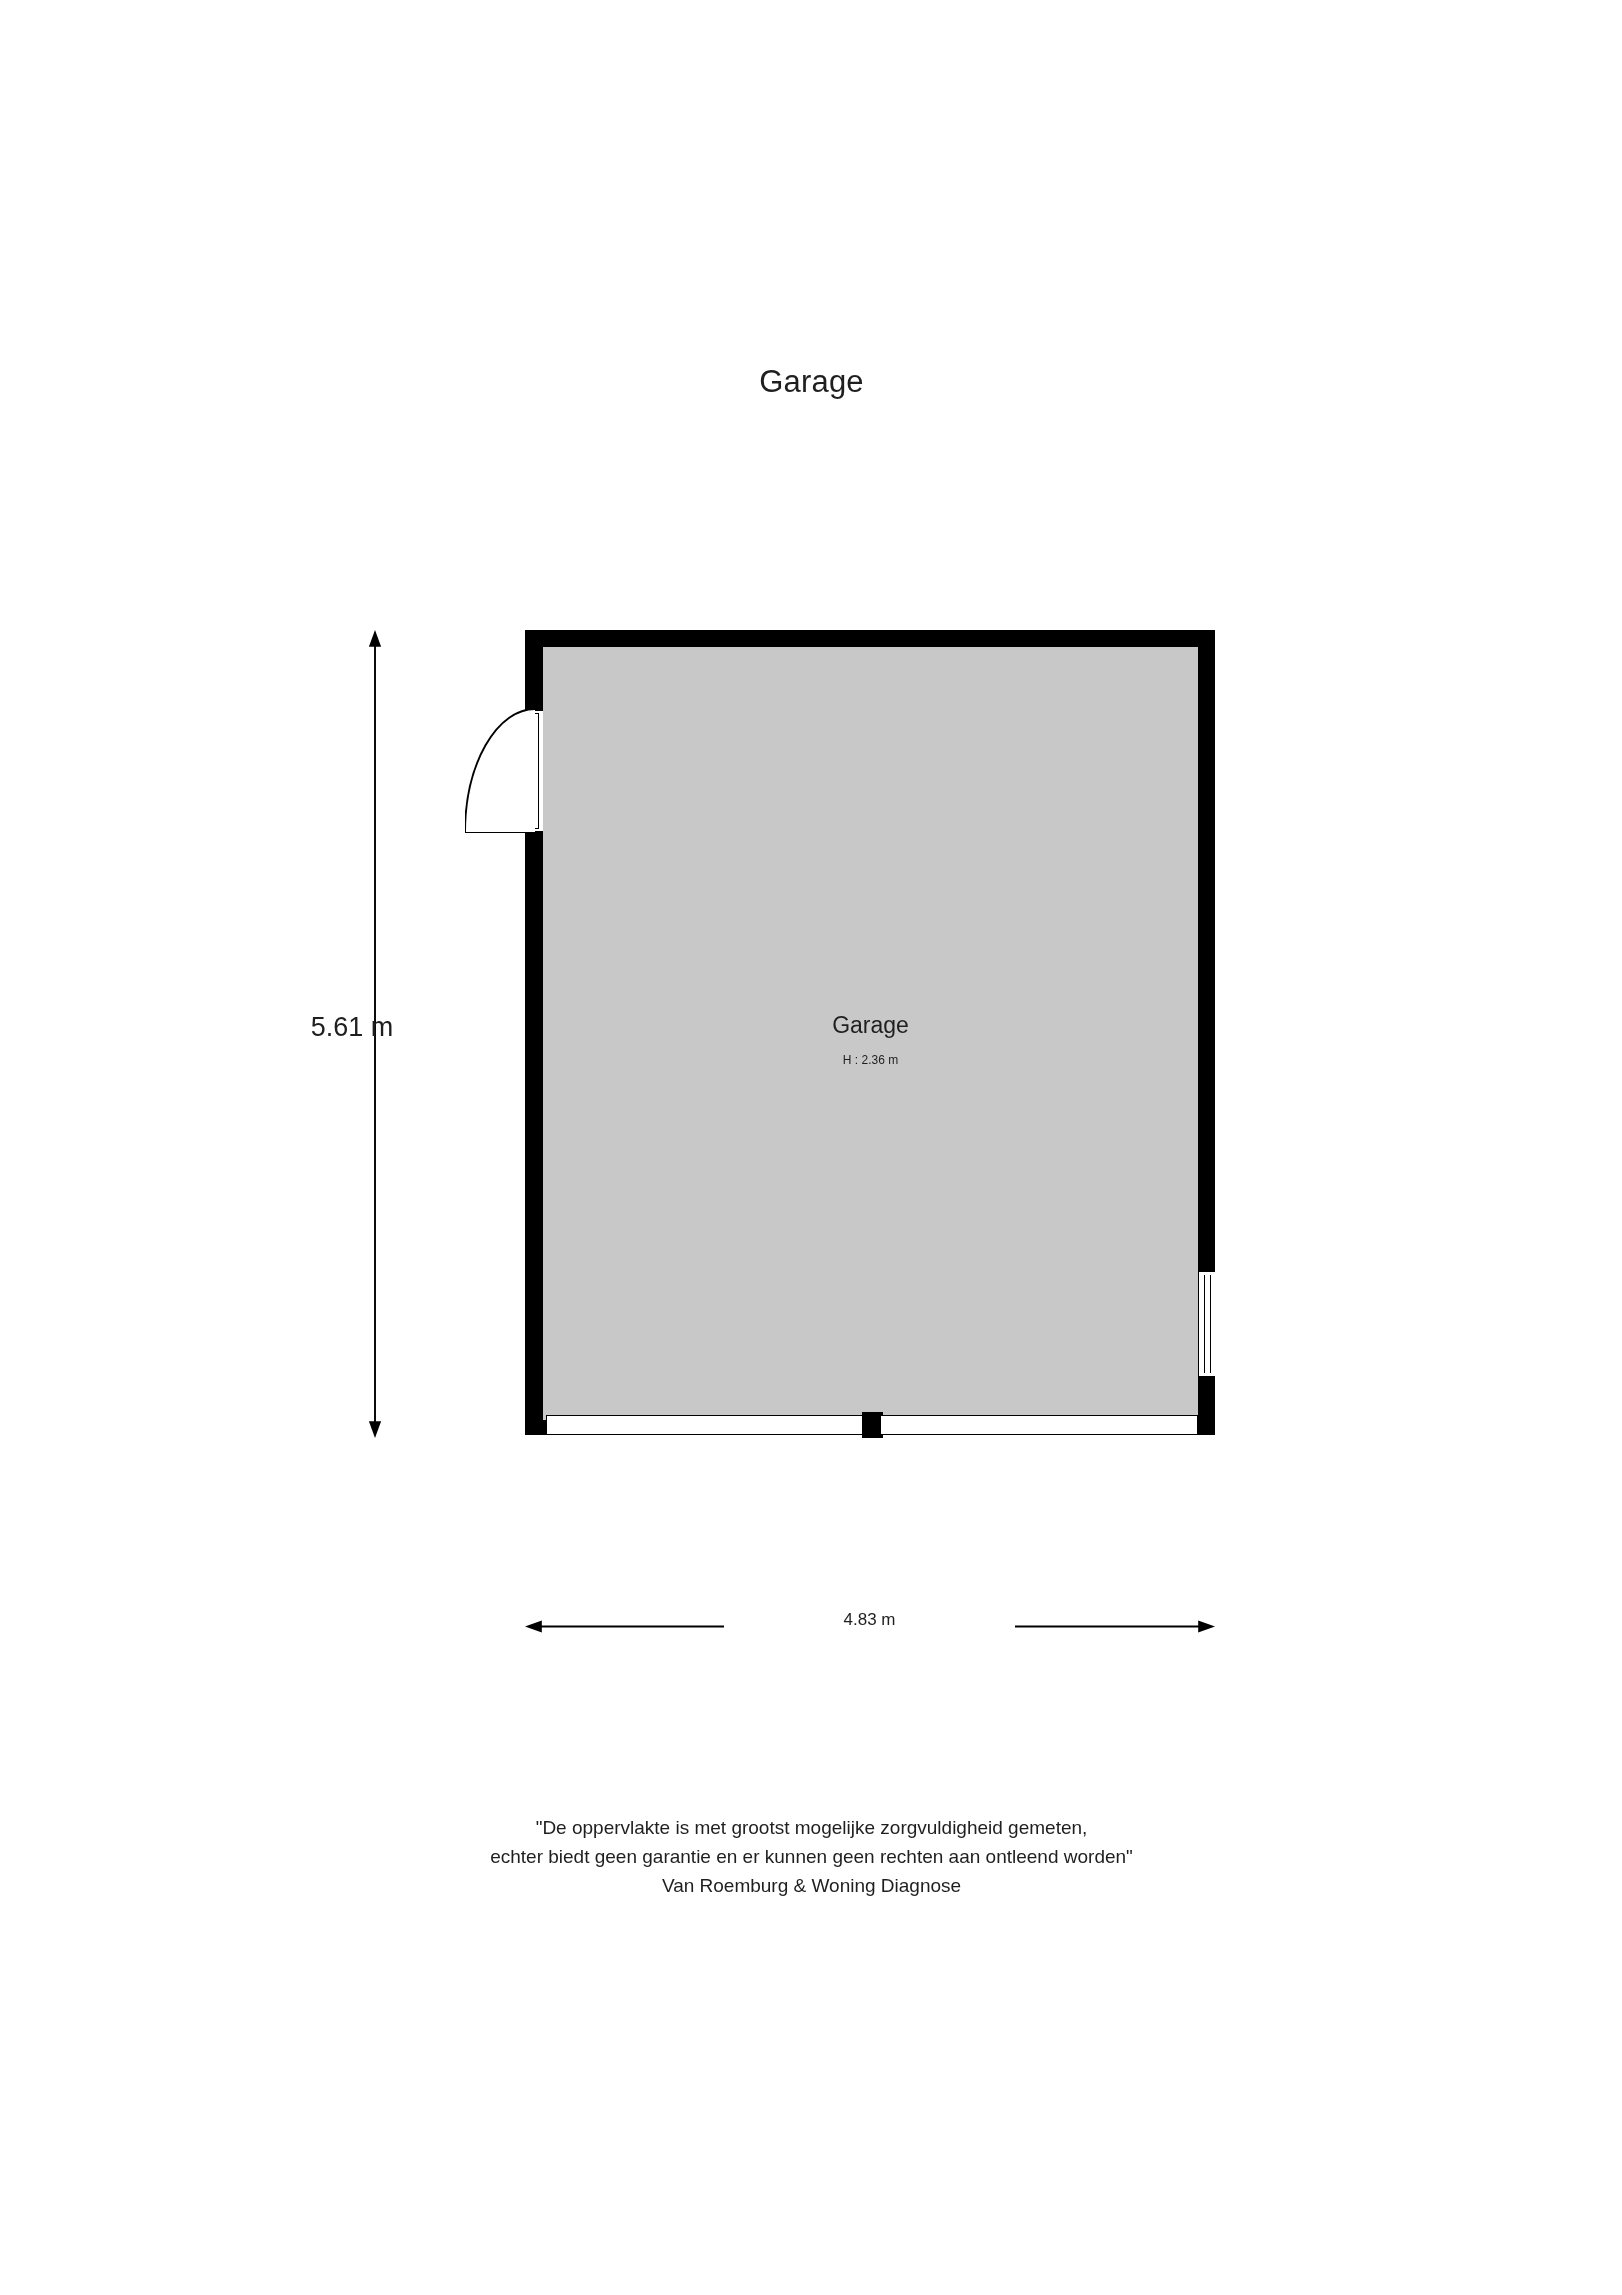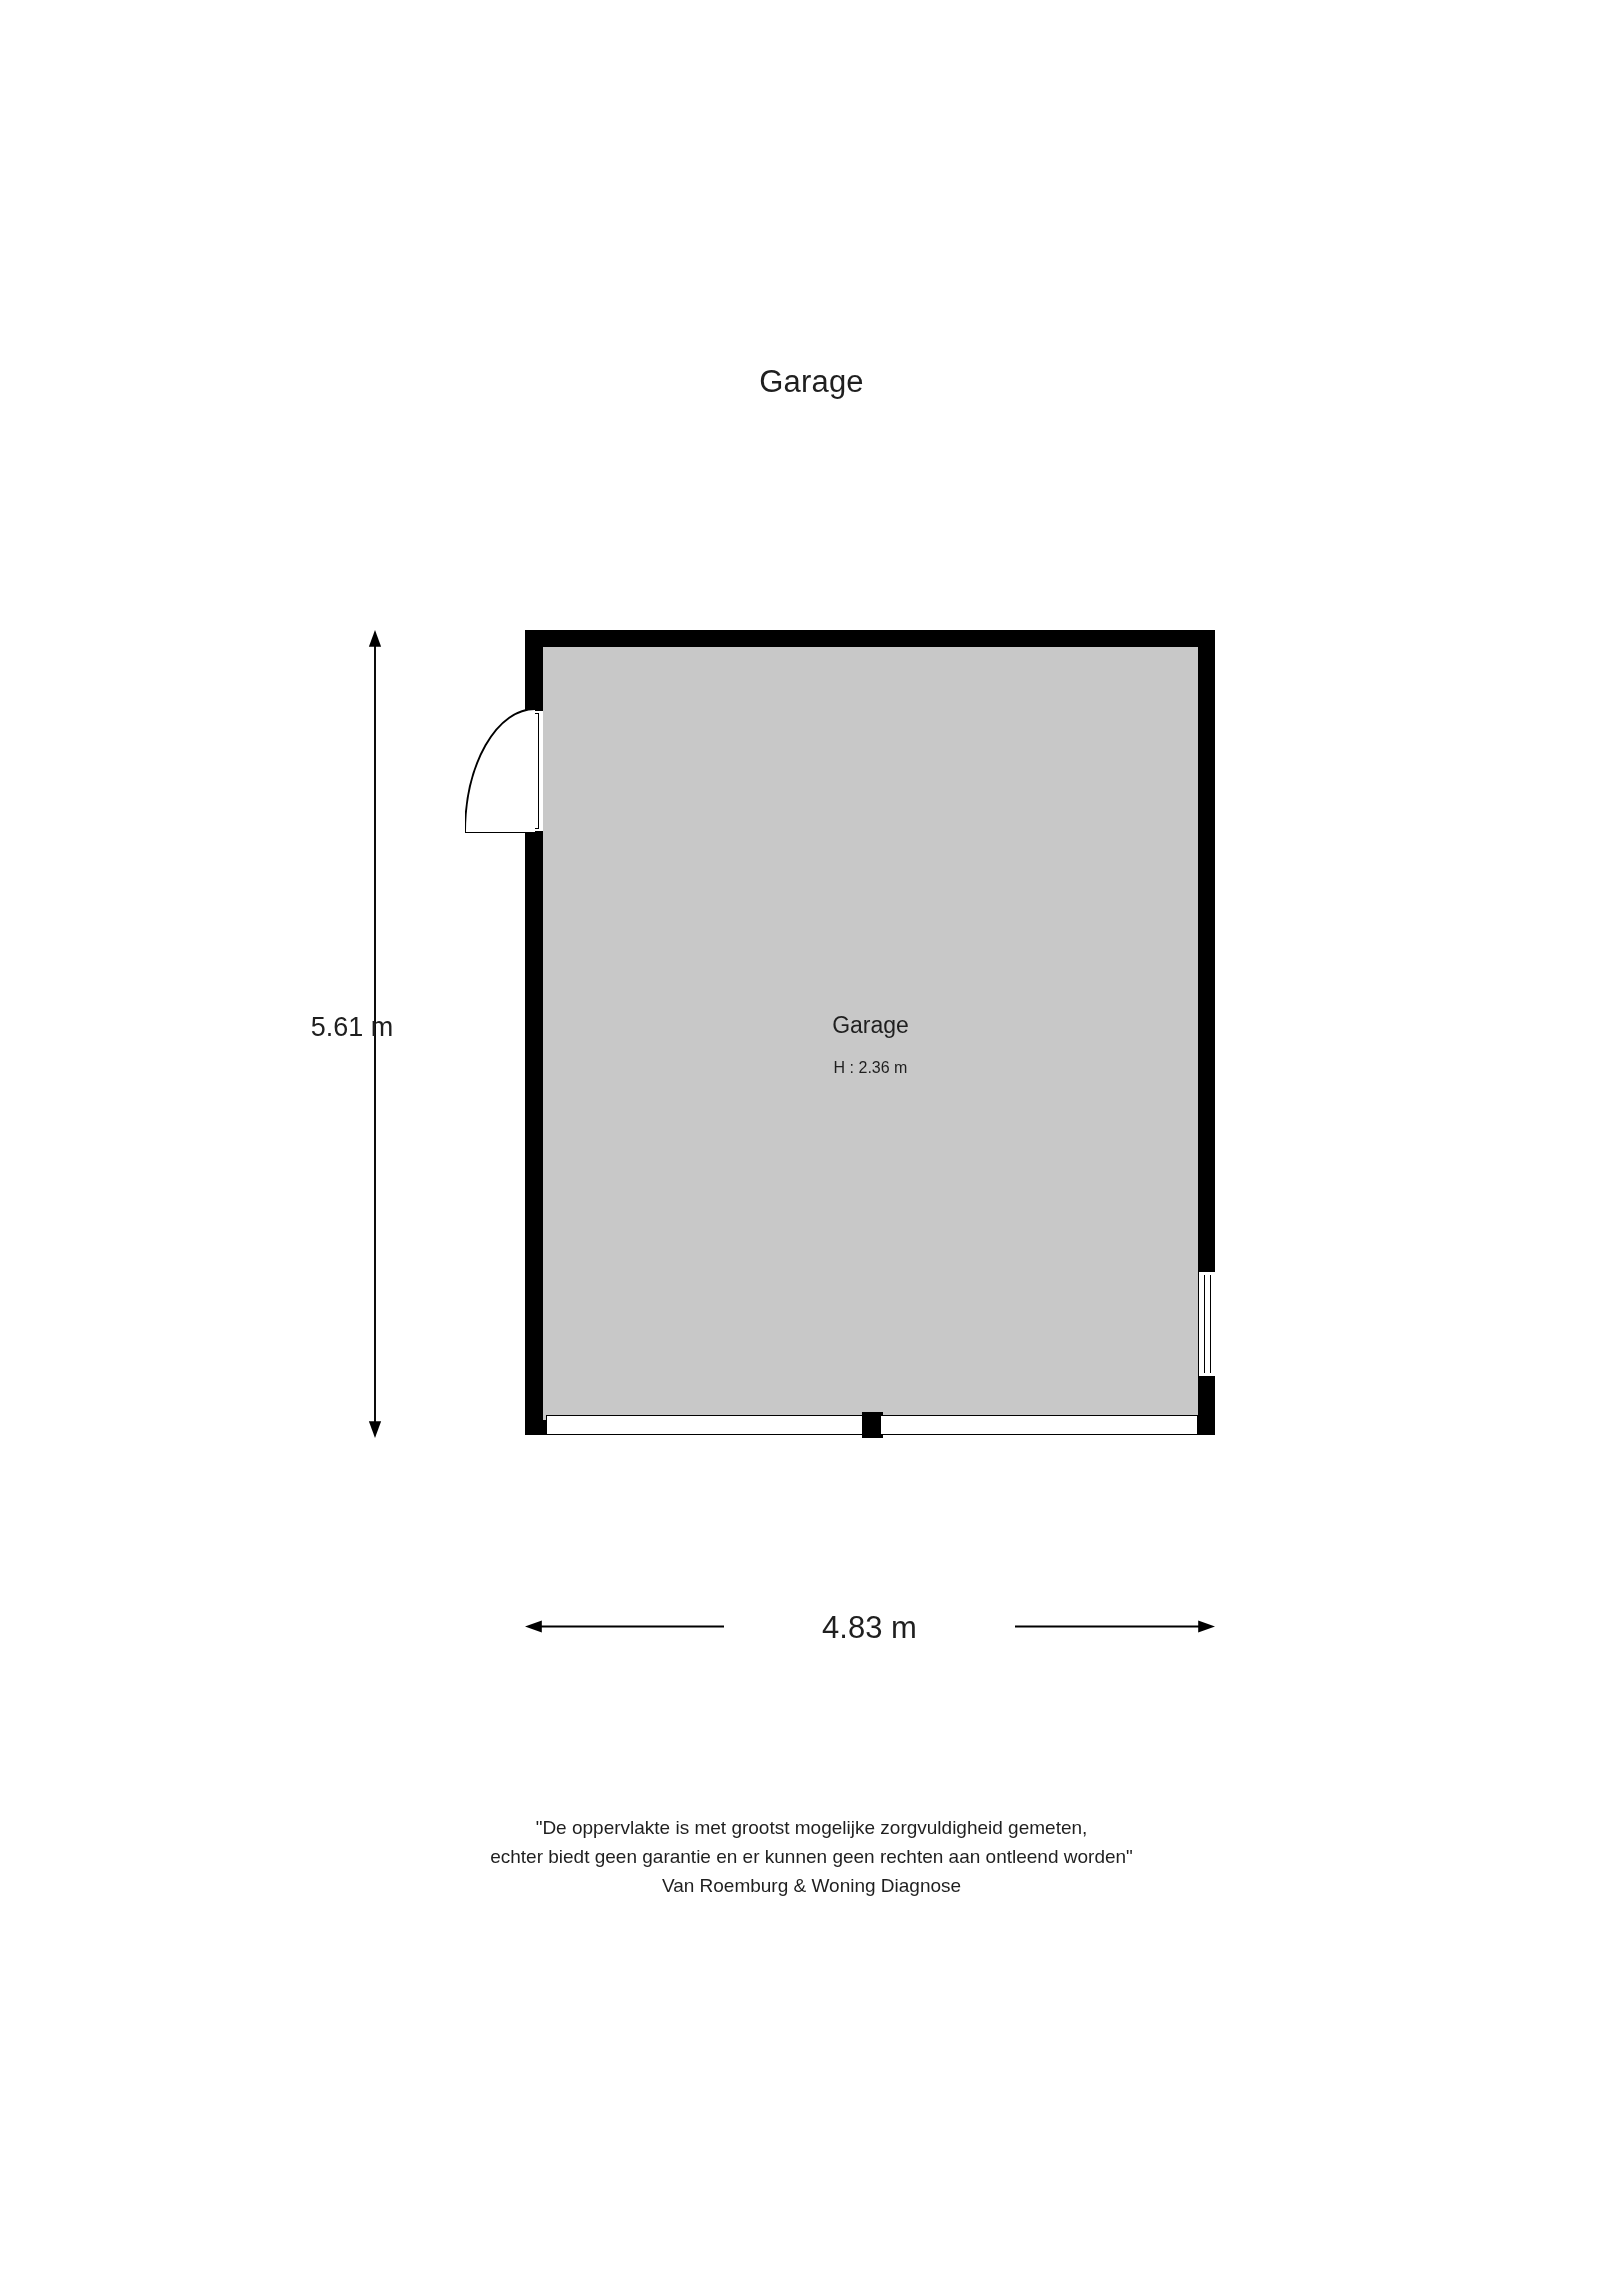--- a/index.html
+++ b/index.html
@@ -64,24 +64,24 @@
     top: 1010px;
     width: 655px;
     text-align: center;
   }
   #room-name {
     font-size: 23px;
     color: #1f1f1f;
     line-height: 31px;
   }
   #room-height {
-    font-size: 16px;
+    font-size: 12px;
     color: #1f1f1f;
     line-height: 29px;
-    margin-top: 12px;
+    margin-top: 5px;
     text-align: center;
   }
 
   
   
   #door-left-leaf {
     position: absolute;
     left: 529px;
     top: 709px;
     width: 13.8px;
@@ -187,21 +187,21 @@
     top: 1592px;
     width: 690px;
     height: 69px;
   }
   #dim-horizontal-label {
     position: absolute;
     left: 724px;
     top: 1610px;
     width: 291px;
     text-align: center;
-    font-size: 31px;
+    font-size: 17px;
     color: #1f1f1f;
     background: #ffffff;
   }
 
   
   #footer {
     position: absolute;
     left: 0;
     top: 1813px;
     width: 1623px;

